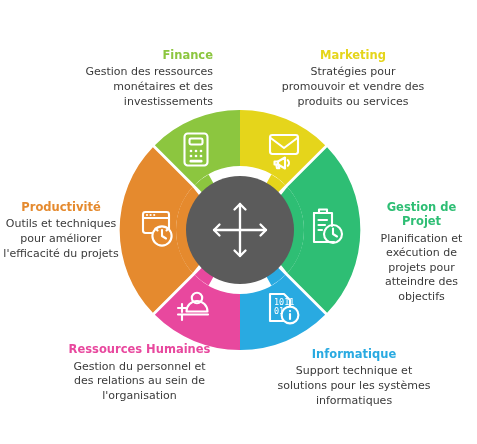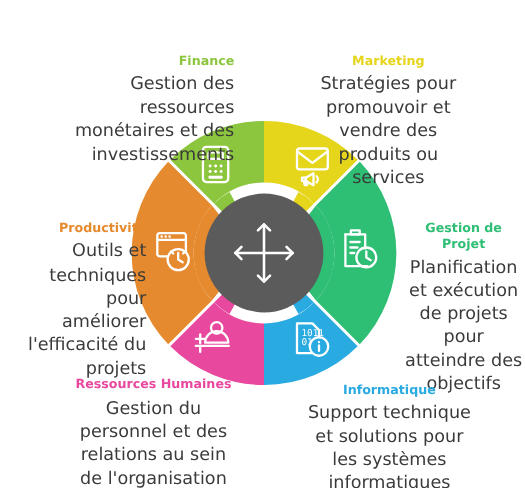--- a/index.html
+++ b/index.html
@@ -29,32 +29,32 @@
     position: absolute;
     box-sizing: border-box;
   }
   .label-title {
     font-size: 11.5px;
     font-weight: bold;
     line-height: 1.24;
     margin: 0 0 3px 0;
   }
   .label-desc {
-    font-size: 16px;
+    font-size: 11px;
     color: #3a3a3a;
     line-height: 1.33;
     margin: 0;
   }
   
   .lb-finance   { left: 38px;  top: 48px;  width: 175px; text-align: right; }
   .lb-marketing { left: 278px; top: 48px;  width: 150px; text-align: center; }
   .lb-projet    { left: 366px; top: 200px; width: 111px; text-align: center; }
   .lb-info      { left: 274px; top: 347px; width: 160px; text-align: center; }
   .lb-rh        { left: 62px;  top: 343px; width: 155px; text-align: center; }
-  .lb-prod      { left: 15px;   top: 200px; width: 118px; text-align: right; }
+  .lb-prod      { left: 2px;   top: 200px; width: 118px; text-align: center; }
   .lb-rh .label-title { line-height: 1.2; }
 </style>
 </head>
 <body style="background: rgb(255, 255, 255);">
 
 <div id="stage">
 
   <svg id="wheel" viewBox="0 0 244 244">
 
     <g>

